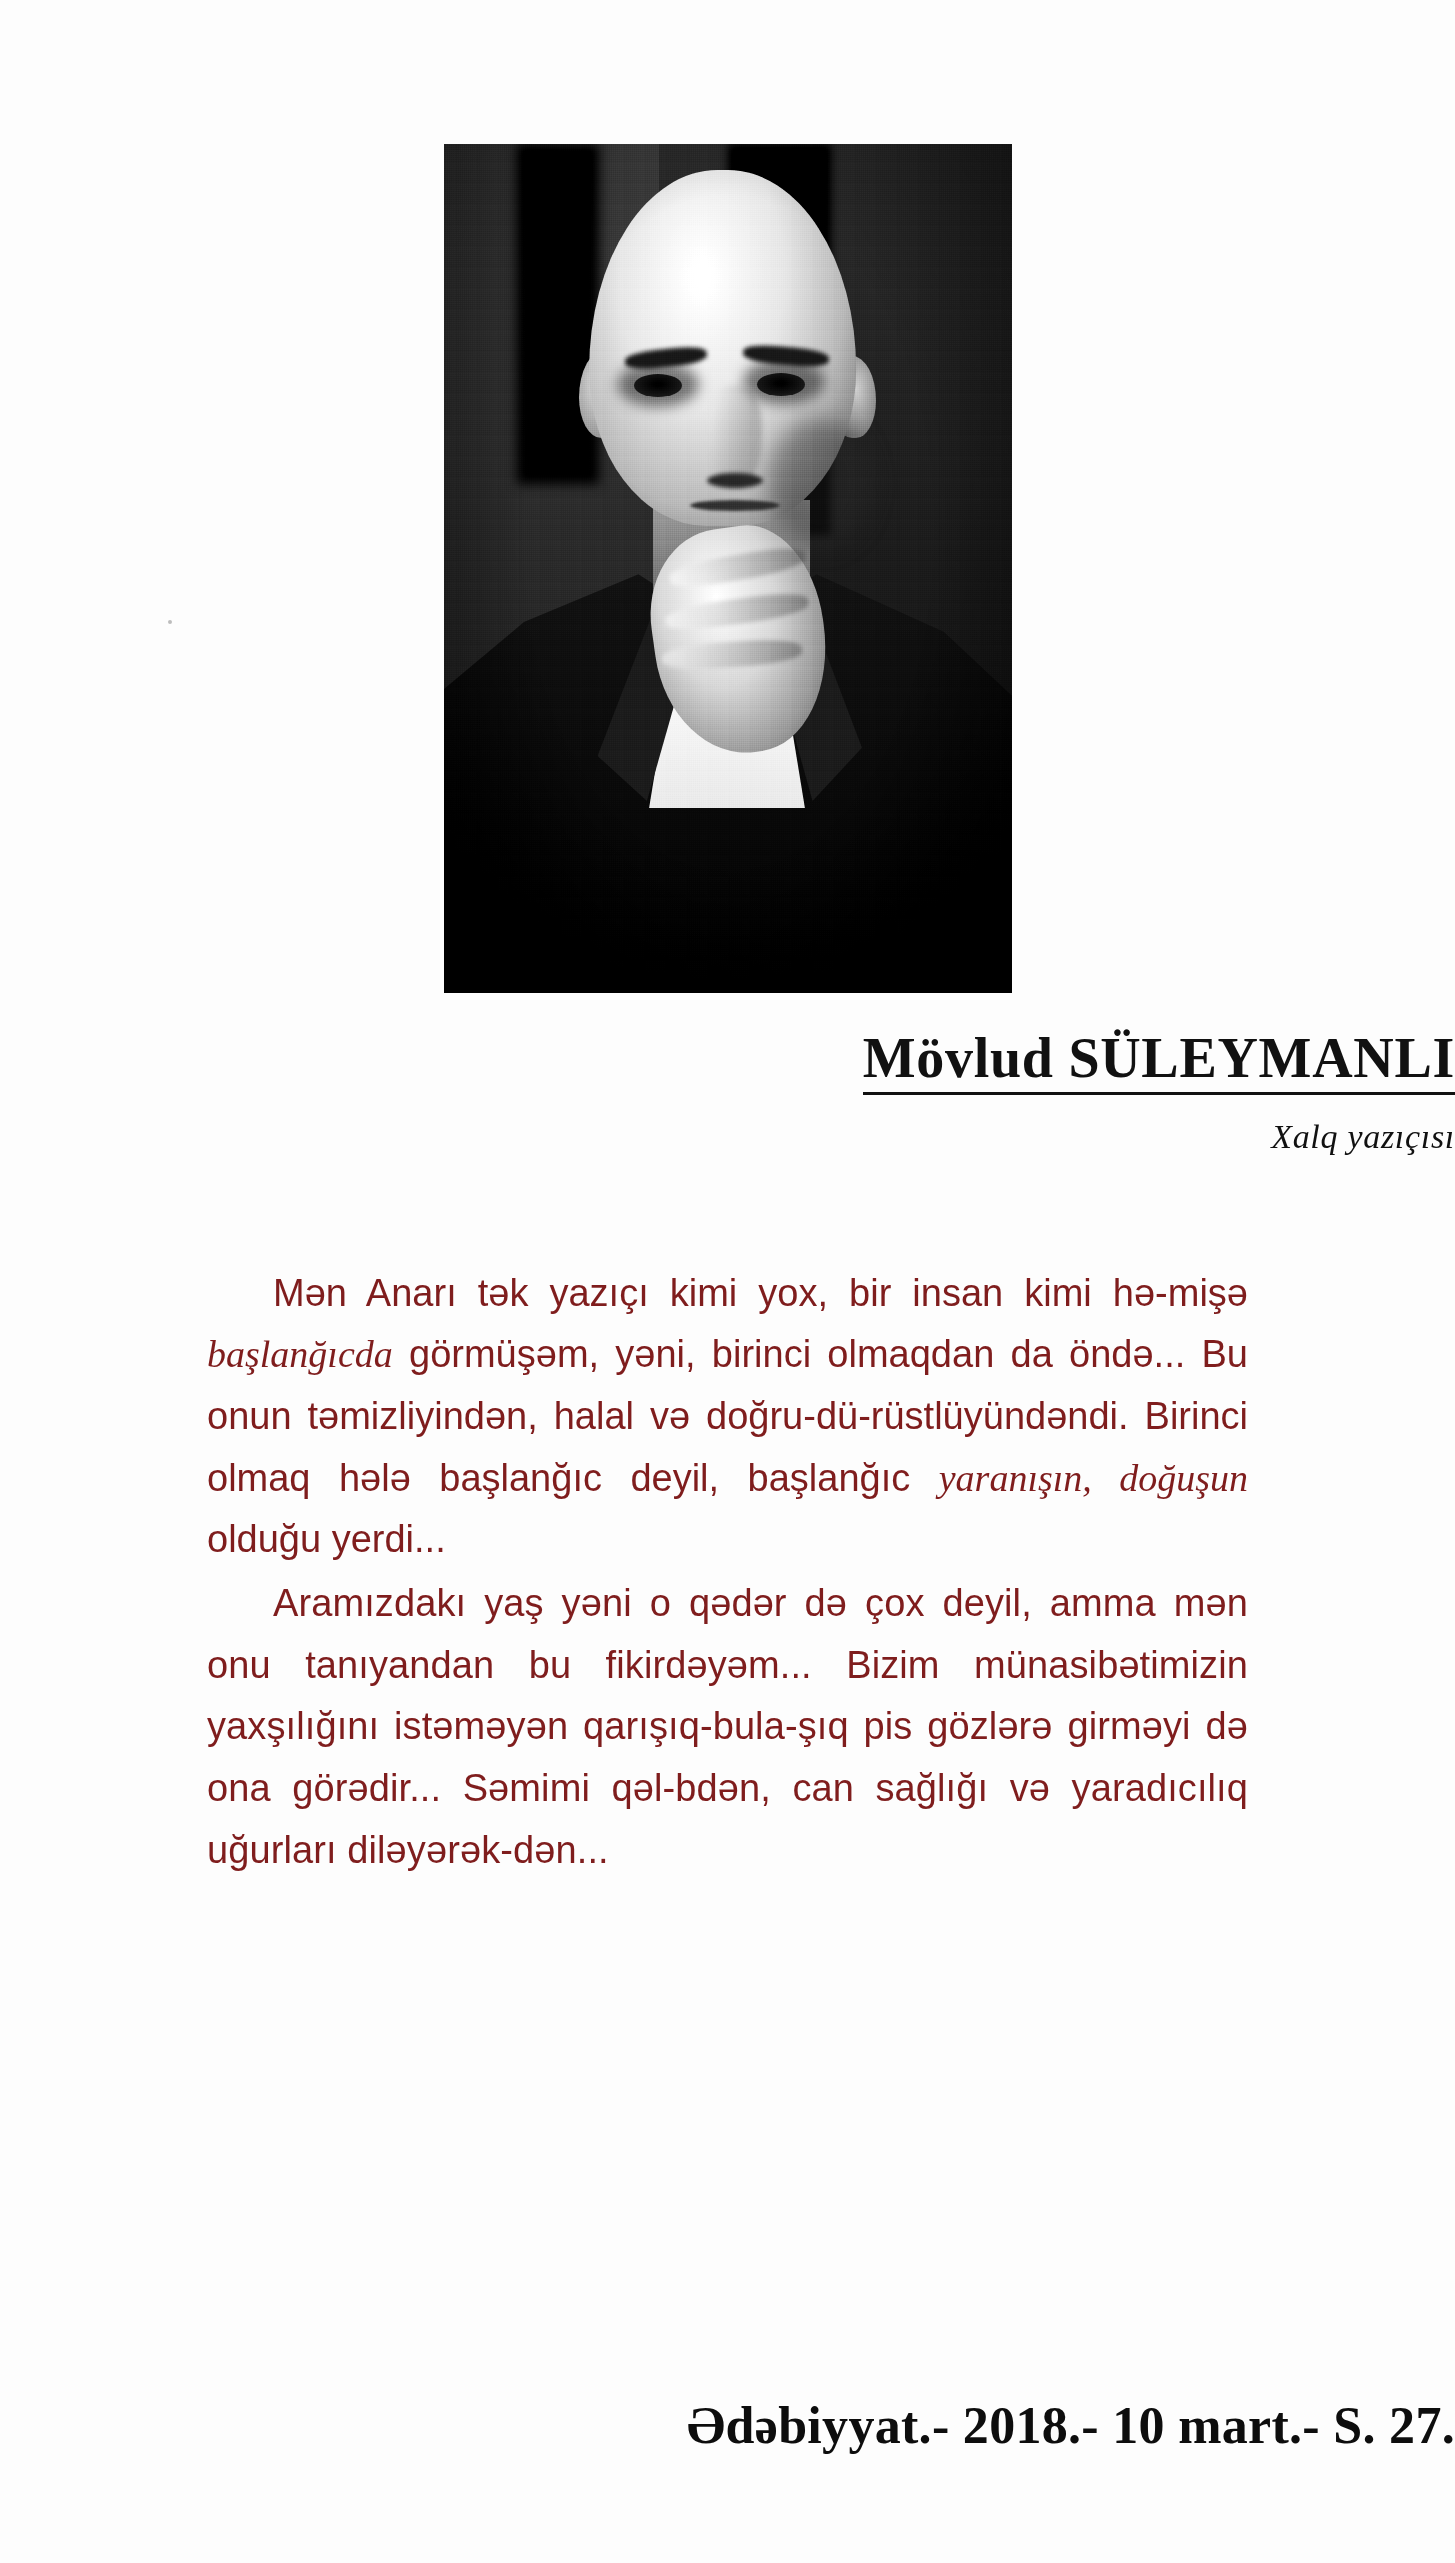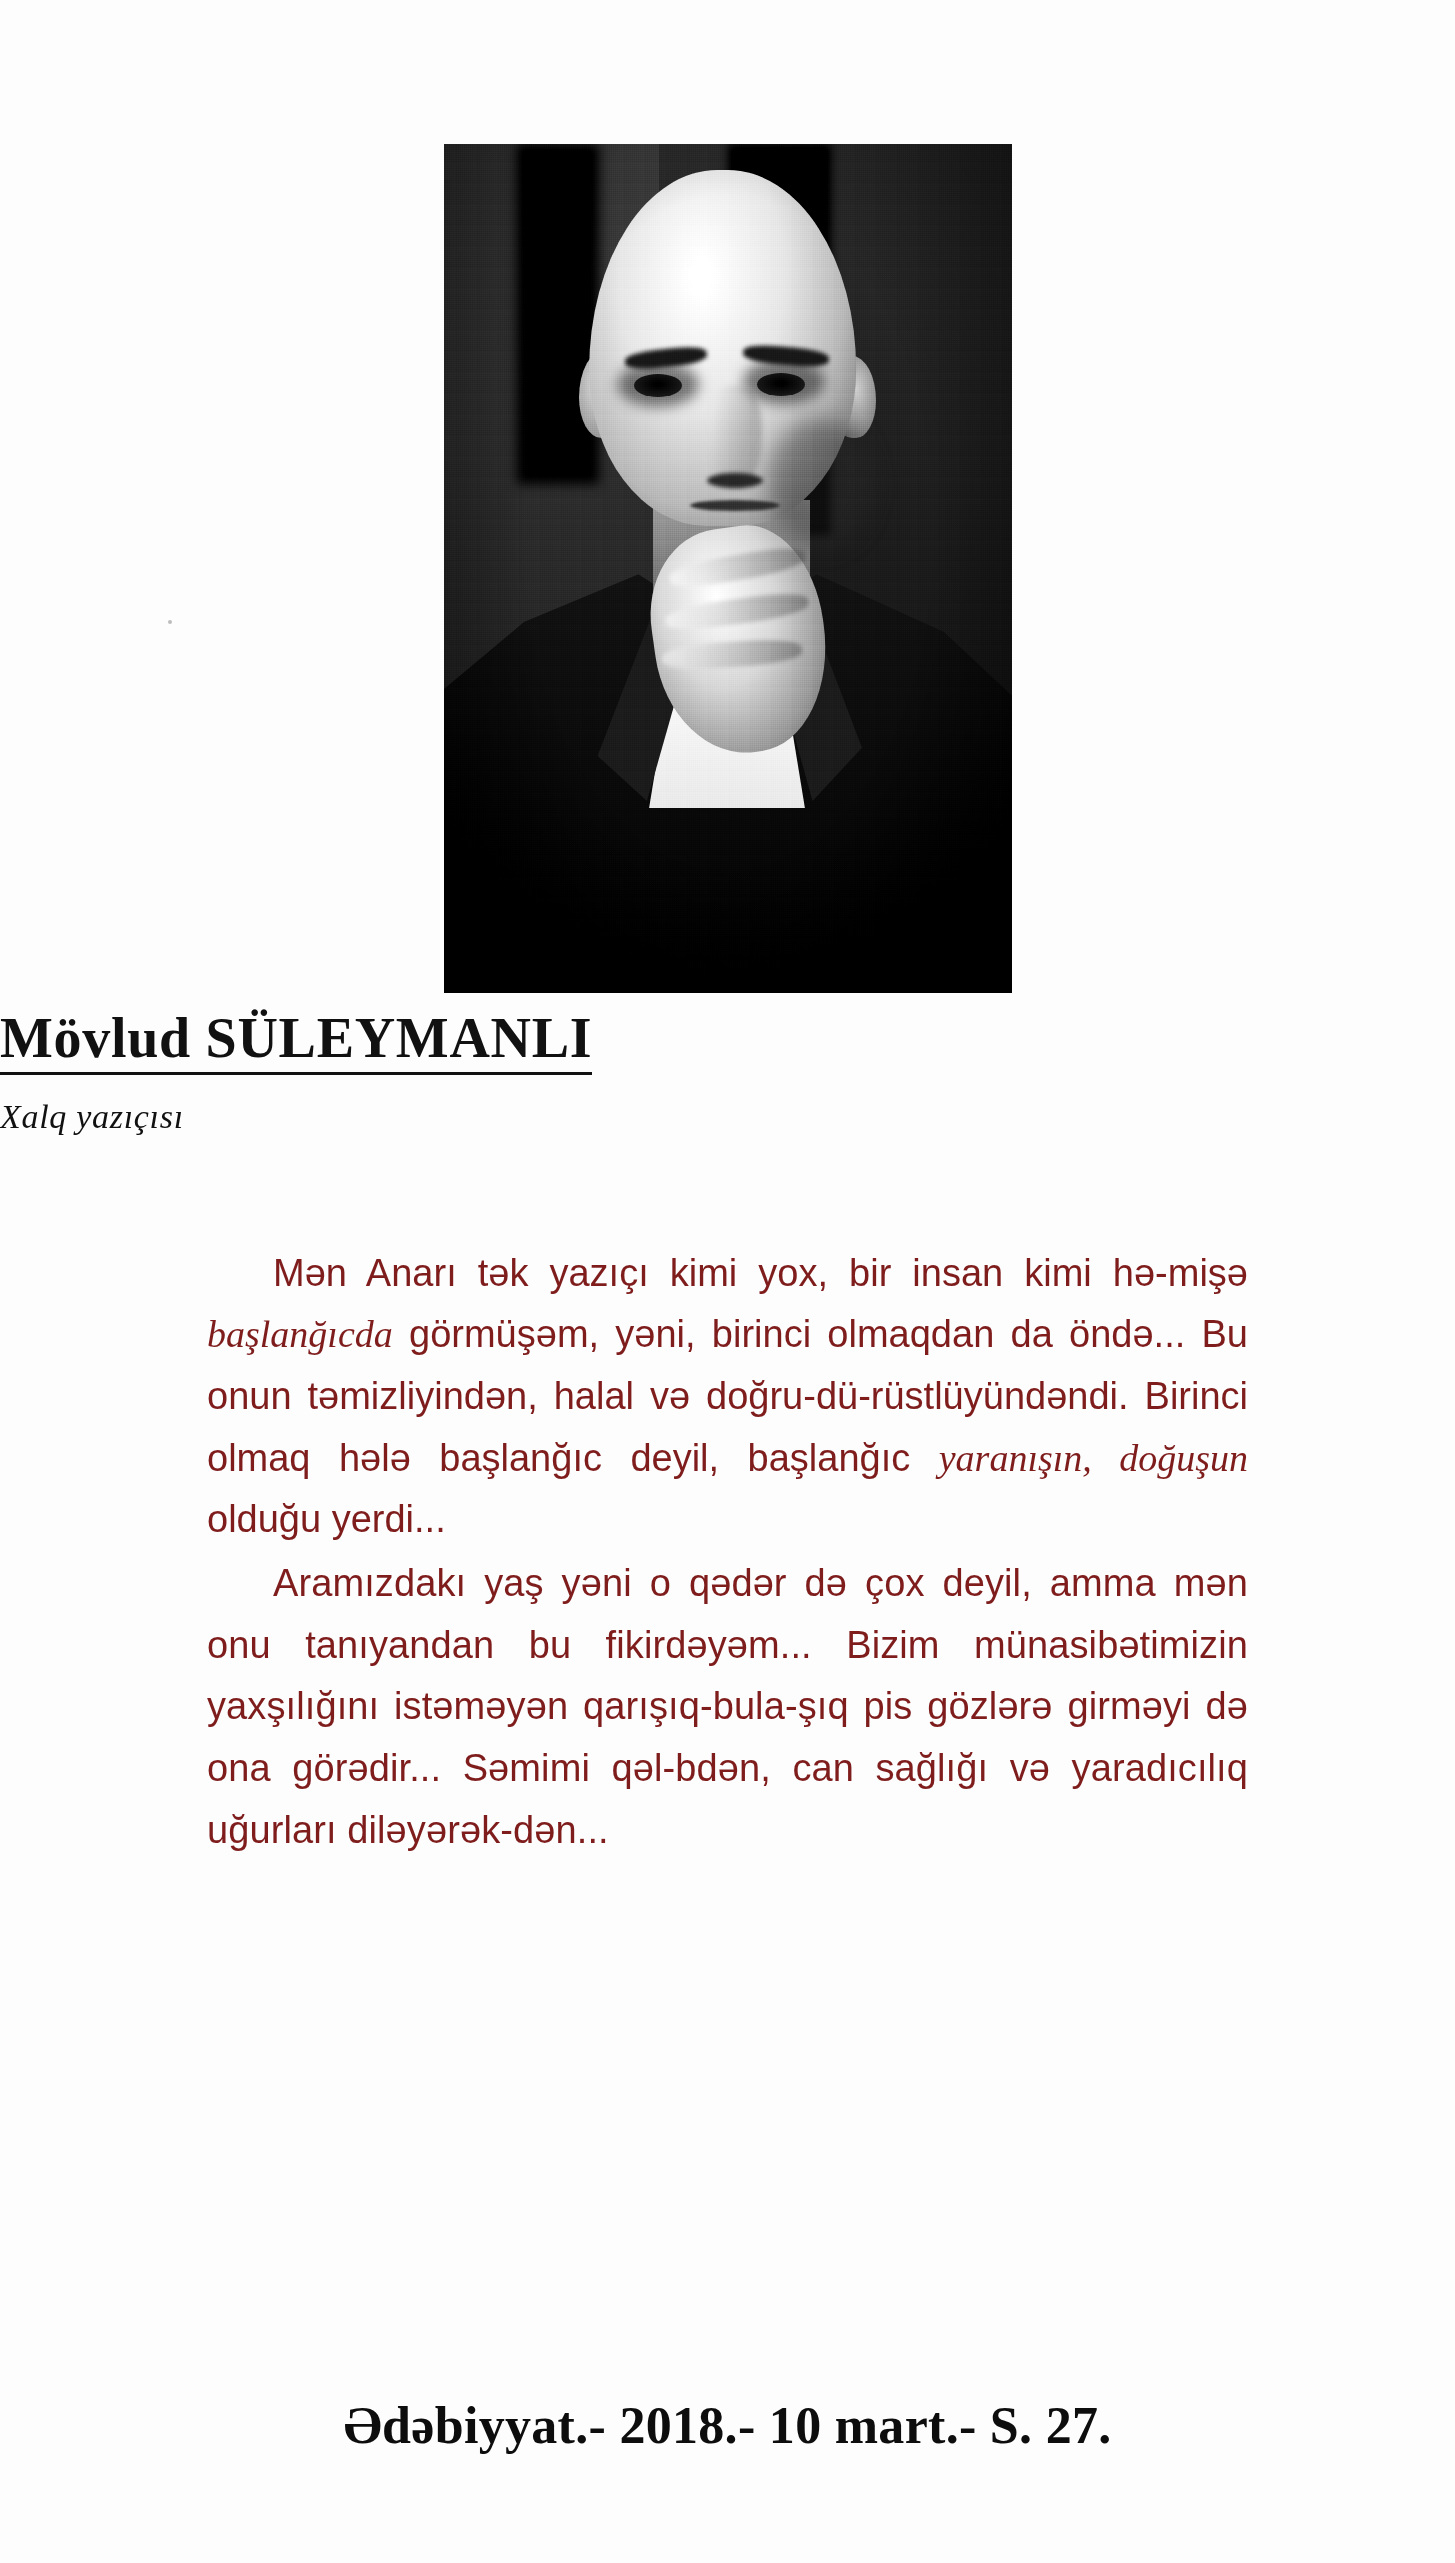--- a/index.html
+++ b/index.html
@@ -241,22 +241,22 @@
   }
   .p-vignette {
     position: absolute;
     inset: 0;
     background: radial-gradient(ellipse at 50% 45%, rgba(0,0,0,0) 50%, rgba(0,0,0,0.45) 100%);
     pointer-events: none;
   }
 
   
   .name-block {
-    text-align: left;
-    margin-top: 16px;
+    text-align: right;
+    margin-top: 36px;
   }
   .author-name {
     font-family: "Liberation Serif", serif;
     font-size: 56px;
     font-weight: 700;
     letter-spacing: 0.7px;
     display: inline-block;
     border-bottom: 3.4px solid #111;
     padding-bottom: 4.1px;
     line-height: 1.05;
@@ -287,21 +287,21 @@
   .it { font-style: italic; font-family: "Liberation Serif", serif; }
 
   .p2 { letter-spacing: 0.1px; }
 
   
   .source {
     position: absolute;
     left: 0;
     right: 0;
     top: 2396px;
-    text-align: center;
+    text-align: right;
     font-family: "Liberation Serif", serif;
     font-weight: 700;
     font-size: 52px;
     letter-spacing: 0.3px;
     color: #0d0d0d;
   }
 
   
   .speckle {
     position: absolute;

